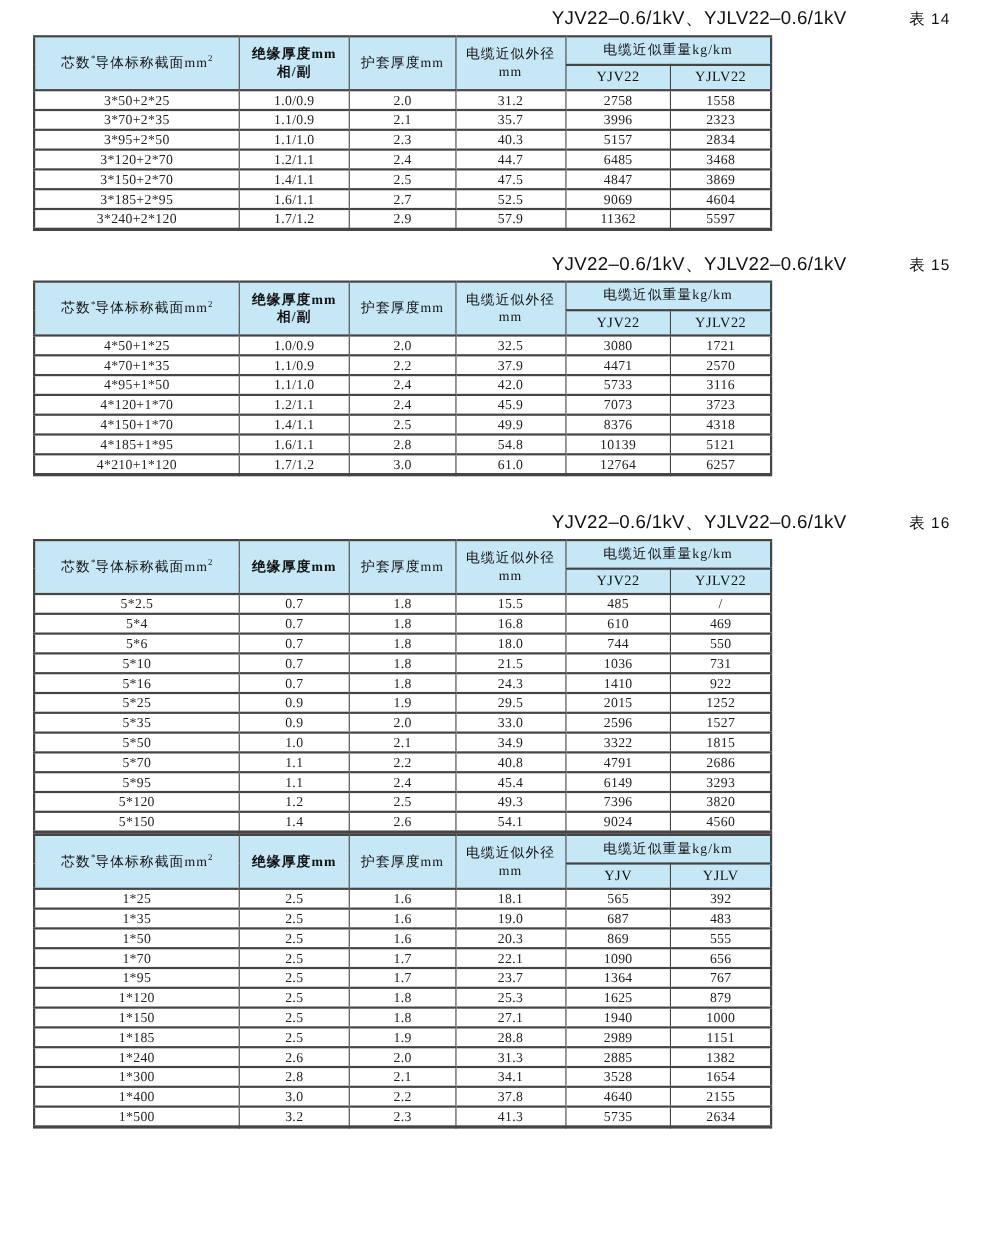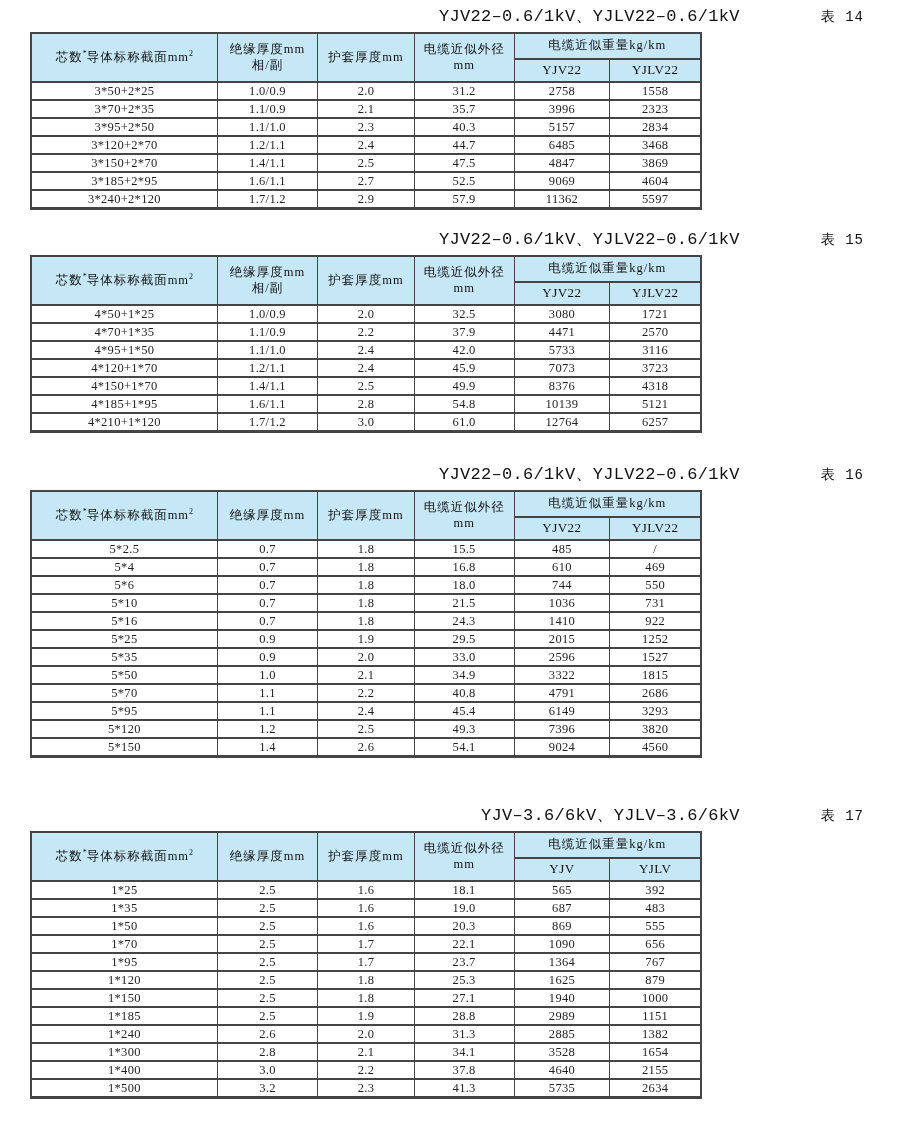--- a/index.html
+++ b/index.html
@@ -4,24 +4,23 @@
 <style>
   html,body{margin:0;padding:0;}
   body{
     width:900px;height:1129px;overflow:hidden;background:#ffffff;
     font-family:"Liberation Serif","DejaVu Serif",serif;color:#1f1f1f;
     -webkit-font-smoothing:antialiased;
   }
   .page{padding:8px 30px 0 30px;}
   .section-title{
     display:flex;justify-content:flex-end;align-items:baseline;
-    font-family:Liberation Mono, monospace;
+    font-family:Liberation Sans, sans-serif;
     font-size:17px;line-height:1;color:#101010;margin-bottom:7px;
     letter-spacing:0.3px;
-    gap:24px;
   }
   .section-title .title-text{margin-right:57px;}
   .section-title .table-no{font-size:14px;margin-right:6px;letter-spacing:1px;}
   .s1 .section-title{margin-top:21px;}
   .s2 .section-title{margin-top:33px;}
   .s3 .section-title{margin-top:49px;}
   table{
     width:672px;table-layout:fixed;border-collapse:collapse;
     border:2.5px solid #454545;border-bottom-width:3px;
   }
@@ -32,21 +31,21 @@
     text-align:center;vertical-align:middle;padding:0;
   }
   th{
     background:#c6e7f6;font-weight:normal;font-size:12.5px;
     color:#111111;letter-spacing:1px;line-height:1.25;
   }
   thead tr.h1 th{height:24px;}
   thead tr.h2 th{height:21px;font-size:13px;letter-spacing:0.5px;}
   td{font-size:12.5px;height:16px;line-height:1;letter-spacing:0.3px;}
   sup.hdr-sup{font-size:8px;line-height:0;vertical-align:super;letter-spacing:0;}
-  .two-line{display:block;}
+  .two-line{display:block;font-weight:bold;}
 </style>
 </head>
 <body>
 
 <div class="page">
   <div id="sections">
   <div class="section s0">
     <div class="section-title">
       <span class="title-text">YJV22–0.6/1kV、YJLV22–0.6/1kV</span>
       <span class="table-no">表 14</span>
@@ -352,24 +351,20 @@
               <td>2.6</td>
               <td>54.1</td>
               <td>9024</td>
               <td>4560</td>
             </tr>
           </tbody>
     </table>
   </div>
 
   <div class="section s3">
-    <div class="section-title">
-      <span class="title-text">YJV–3.6/6kV、YJLV–3.6/6kV</span>
-      <span class="table-no">表 17</span>
-    </div>
     <table>
       <colgroup>
         <col class="c1">
             <col class="c2">
             <col class="c3">
         <col class="c4">
             <col class="c5">
             <col class="c6">
       </colgroup>
       <thead>

